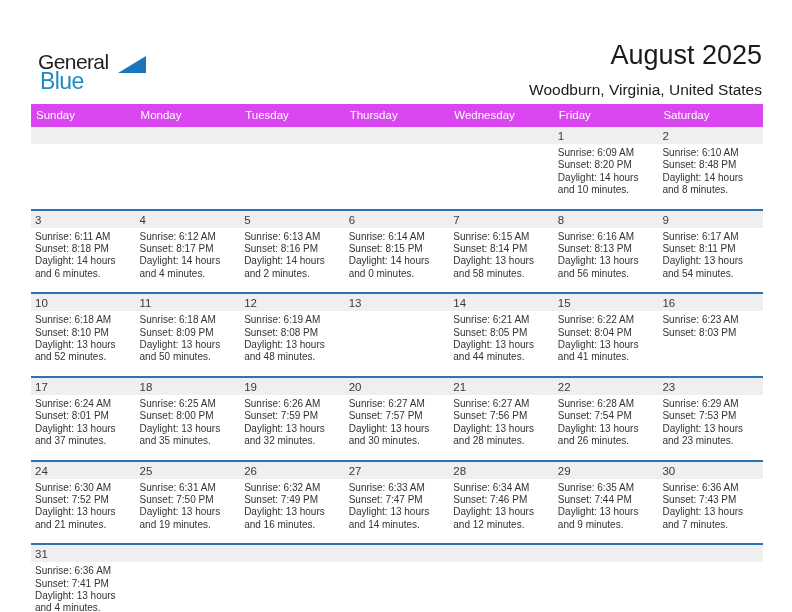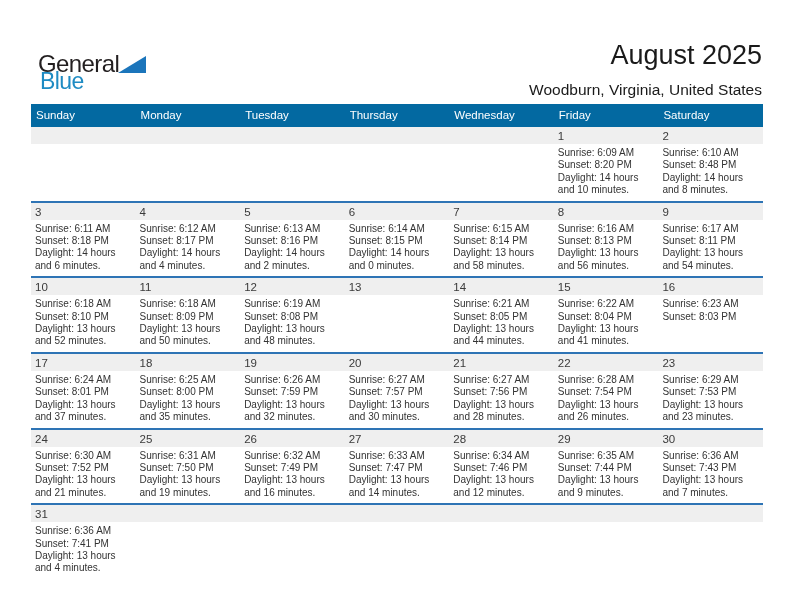--- a/index.html
+++ b/index.html
@@ -12,21 +12,21 @@
   }
   .page { position: absolute; inset: 0; background: #fff; }
 
   
   .logo {
     position: absolute; left: 38px; top: 48px;
     width: 110px; height: 48px;
   }
   .logo-general {
     position: absolute; left: 0; top: 2px;
-    font-size: 24px; letter-spacing: -0.6px;
+    font-size: 21px; letter-spacing: -0.6px;
     color: #231f20; font-weight: 400;
   }
   .logo-triangle {
     position: absolute; left: 80px; top: 8px;
     width: 28px; height: 17px; display: block;
   }
   .logo-blue {
     position: absolute; right: 0px; top: 20px;
     width: 108px; 
     font-size: 23px; letter-spacing: -0.6px;
@@ -44,40 +44,40 @@
     margin-top: 11px;
     font-size: 15.5px; color: #1a1a1a; font-weight: 400;
   }
 
   
   .calendar {
     position: absolute; left: 31px; top: 104px; width: 732px;
   }
   .dow-row {
     display: grid; grid-template-columns: repeat(7, 1fr);
-    background: #0369a1; height: 23px;
+    background: #d946ef; height: 23px;
   }
   .dow-cell {
     color: #ffffff; font-size: 11.5px; line-height: 23px;
     padding-left: 5px; overflow: hidden; white-space: nowrap;
   }
   .week {
     display: grid; grid-template-columns: repeat(7, 1fr);
     border-bottom: 2px solid #2e74b5;
     min-height: 71px;
   }
   .week.last { border-bottom: none; min-height: 69px; }
   .cell { background: #ffffff; }
   .day-num {
     background: #efefef; height: 17px;
     font-size: 11.5px; color: #3a3a3a;
     padding: 2px 0 0 4px; line-height: 14px;
   }
   .details {
-    padding: 3px 4px 4px 4px;
+    padding: 3px 4px 12px 4px;
     font-size: 10px; line-height: 12.4px; color: #333333;
   }
   .details div { margin: 0; }
 </style>
 </head>
 <body>
 
 <div class="page">
 
   <div class="logo">

